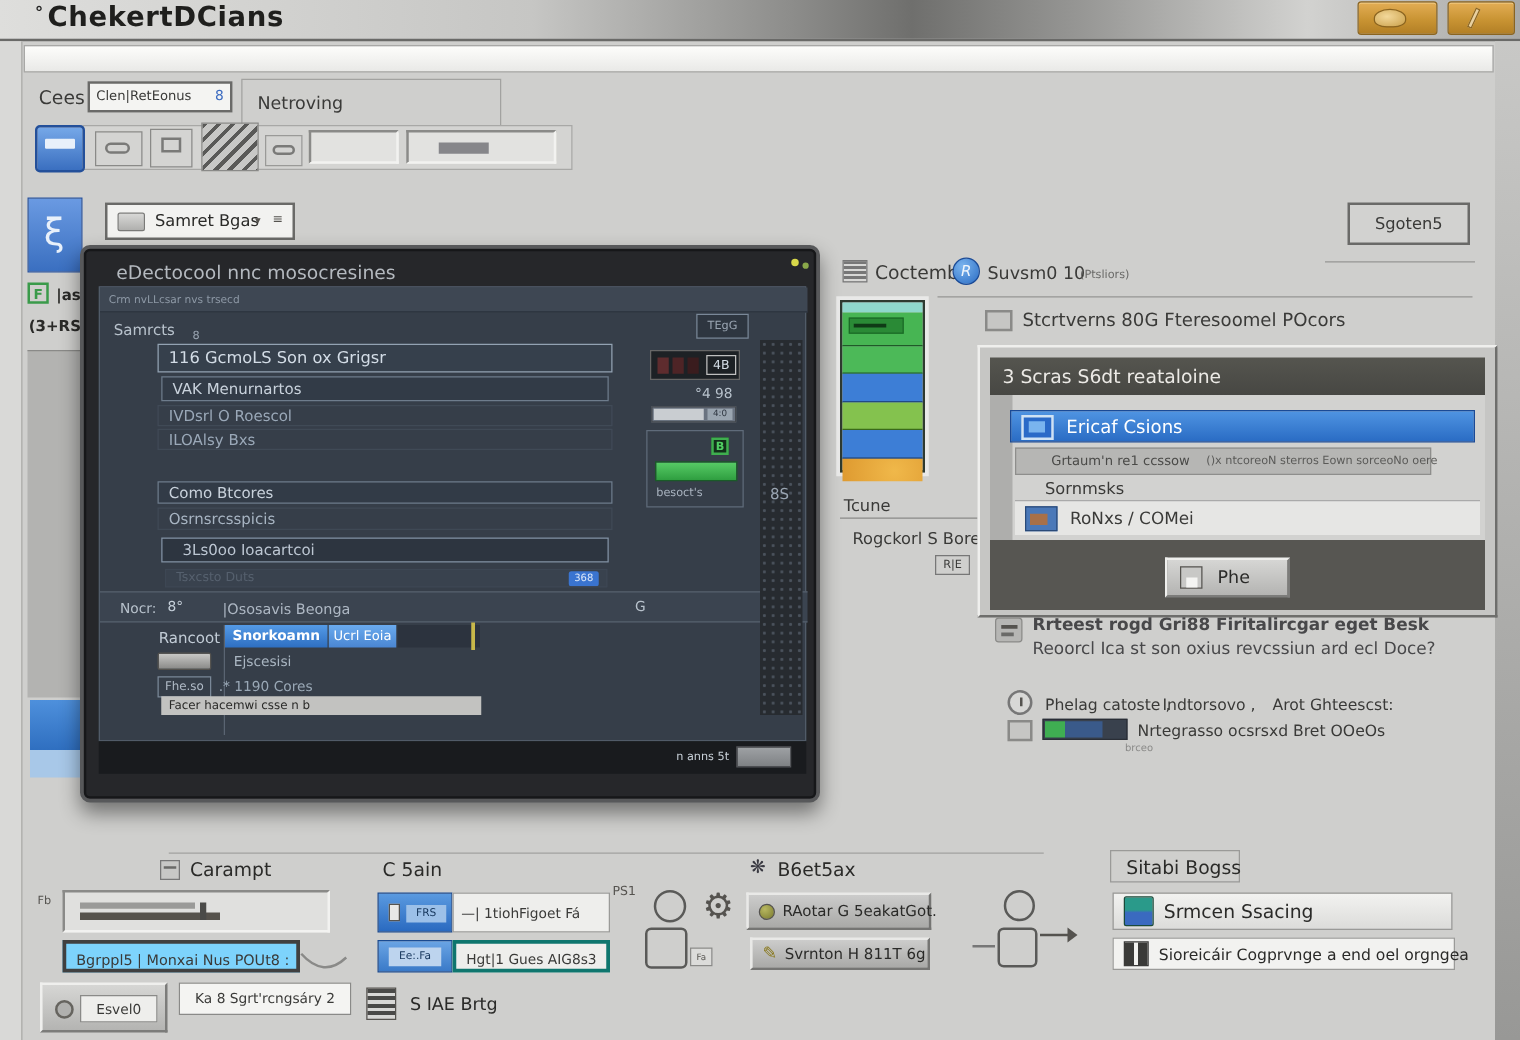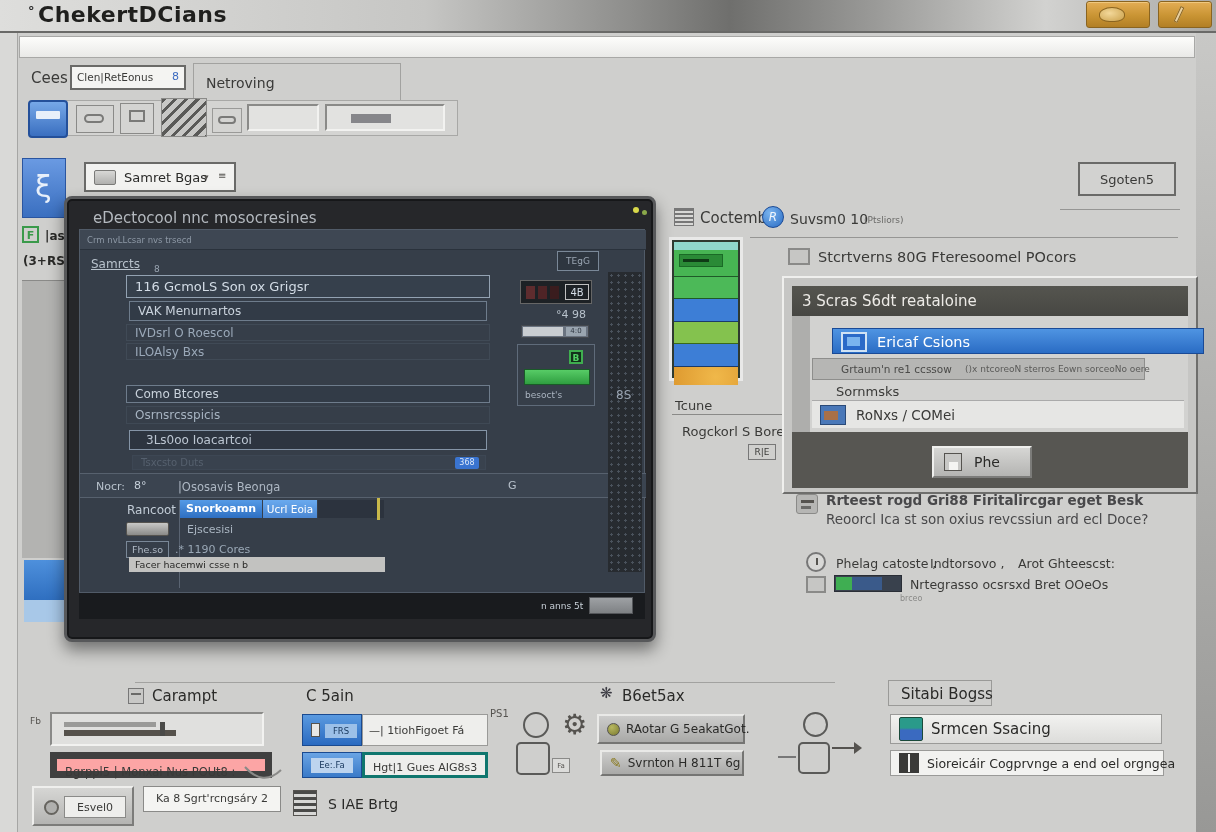--- a/index.html
+++ b/index.html
@@ -24,21 +24,21 @@
   .mrow.bright{border-color:#93a2b2;background:#36404c;font-size:13px;color:#d3dce6}
   .mrow.dim{border-color:#55637355;background:transparent;color:#9aa8b8}
   .mrow.faint{border-color:#5a687844;background:transparent;color:#a7b4c2}
   .mrow.inset{border-color:#8494a6;background:#2d3540;color:#bcc6d2}
   .mrow.muted{border-color:#4a566444;background:#39424e;color:#5d6876;font-size:10px}
   .bluecell{background:linear-gradient(180deg,#549ae6,#2e6fc2);color:#fff;}
   
   .popup{background:#c6c6c4;border:2px solid;border-color:#efefed #6e6e6c #6e6e6c #efefed;
     box-shadow:0 0 0 1px #64646২,4px 7px 14px rgba(0,0,0,.4);}
   .ptitle{background:linear-gradient(180deg,#55554f,#474743);color:#eceae6;}
-  .bluerow{background:linear-gradient(180deg,#4f94e2,#2a6cc4);border:1px solid #1a4a96;color:#fff;margin-left:24px;}
+  .bluerow{background:linear-gradient(180deg,#4f94e2,#2a6cc4);border:1px solid #1a4a96;color:#fff;}
   .stripes{background:repeating-linear-gradient(180deg,#777 0 2px,transparent 2px 4px);border:1px solid #777;}
   .dots{background-color:#272b30;background-image:radial-gradient(#4a525c 1px,transparent 1.4px);background-size:7px 7px;}
   .person-head{border:2.5px solid #5a5a58;border-radius:50%;}
   .person-body{border:2.5px solid #5a5a58;border-radius:5px;}
   .graybtn{background:linear-gradient(180deg,#cccccb,#a9a9a7);border:2px solid;border-color:#e9e9e7 #757573 #757573 #e9e9e7;
     display:flex;align-items:center;gap:6px;padding:0 8px;font-size:12px;color:#2a2a28;white-space:nowrap}
   .litebtn{background:linear-gradient(180deg,#f2f2f0,#dcdcda);border:1px solid #9a9a98;
     display:flex;align-items:center;gap:8px;padding:0 8px;color:#2a2a28;white-space:nowrap}
 </style>
 </head>
@@ -106,21 +106,21 @@
 
 <div class="ab mframe" style="left:64px;top:196px;width:592px;height:446px">
   <span class="ab txt" style="left:26px;top:10px;font-size:15px;color:#b4b9bf">eDectocool nnc mosocresines</span>
   <span class="ab" style="left:566px;top:8px;width:6px;height:6px;border-radius:50%;background:#d8d84a"></span>
   <span class="ab" style="left:575px;top:11px;width:5px;height:5px;border-radius:50%;background:#8aa84a"></span>
 
   <div class="ab screen" style="left:12px;top:30px;width:566px;height:364px">
     <div class="ab" style="left:0;top:0;width:566px;height:20px;background:#3e4753;border-bottom:1px solid #2a323c">
       <span class="ab txt" style="left:7px;top:5px;font-size:8.5px;color:#8d98a5">Crm nvLLcsar nvs trsecd</span>
     </div>
-    <span class="ab txt" style="left:11px;top:27px;font-size:12px;color:#b8c2cc;text-decoration:underline">Samrcts</span>
+    <span class="ab txt" style="left:11px;top:27px;font-size:12px;color:#b8c2cc;">Samrcts</span>
     <span class="ab txt" style="left:74px;top:34px;font-size:9px;color:#9aa5b2">8</span>
 
     <div class="ab mrow bright" style="left:46px;top:45px;width:364px;height:23px">
         <span class="txt">116 GcmoLS Son ox Grigsr</span>
       </div>
     <div class="ab mrow" style="left:49px;top:71px;width:358px;height:20px">
         <span class="txt">VAK Menurnartos</span>
       </div>
     <div class="ab mrow dim" style="left:46px;top:94px;width:364px;height:17px">
         <span class="txt">IVDsrl O Roescol</span>
@@ -281,21 +281,21 @@
 <div class="ab" style="left:128px;top:688px;width:16px;height:16px;border:1px solid #777;background:#c8c8c6">
   <span class="ab" style="left:2px;top:4px;width:10px;height:2px;background:#6a6a68"></span>
 </div>
 <span class="ab txt" style="left:152px;top:687px;font-size:15px;color:#2a2a28">Carampt</span>
 <span class="ab txt" style="left:30px;top:716px;font-size:9px;color:#55534f">Fb</span>
 <div class="ab inset" style="left:50px;top:712px;width:214px;height:34px;background:#e0e0de">
   <span class="ab" style="left:12px;top:8px;width:92px;height:5px;background:#9a9a98"></span>
   <span class="ab" style="left:12px;top:16px;width:112px;height:6px;background:#56524c"></span>
   <span class="ab" style="left:108px;top:8px;width:5px;height:14px;background:#4a4a48"></span>
 </div>
-<div class="ab" style="left:50px;top:752px;width:222px;height:26px;background:#fca5a5;border:7px solid #404040">
+<div class="ab" style="left:50px;top:752px;width:190px;height:26px;background:#7dd3fc;border:3px solid #404040">
   <span class="ab txt" style="left:8px;top:6px;font-size:11.5px;color:#3a3a38">Bgrppl5 | Monxai Nus POUt8 :</span>
   <svg class="ab" style="left:186px;top:2px" width="40" height="22">
       <path d="M2,6 Q20,26 38,9" stroke="#8a8a88" stroke-width="2" fill="none"></path>
     </svg>
 </div>
 <div class="ab outset" style="left:32px;top:786px;width:102px;height:40px">
   <span class="ab" style="left:10px;top:12px;width:15px;height:15px;border:2px solid #66645f;border-radius:50%;background:#b0b0ae"></span>
   <span class="ab" style="left:30px;top:8px;width:62px;height:22px;background:#eeeeec;border:1px solid #8a8a88;font-size:11px;text-align:center;line-height:21px;color:#3a3a38"><span>Esvel0</span></span>
 </div>
 <div class="ab" style="left:143px;top:786px;width:138px;height:26px;background:#f4f4f2;border:1px solid #8a8a88;text-align:center;line-height:24px;font-size:11px;color:#3a3a38"><span>Ka 8 Sgrt'rcngsáry 2</span></div>

